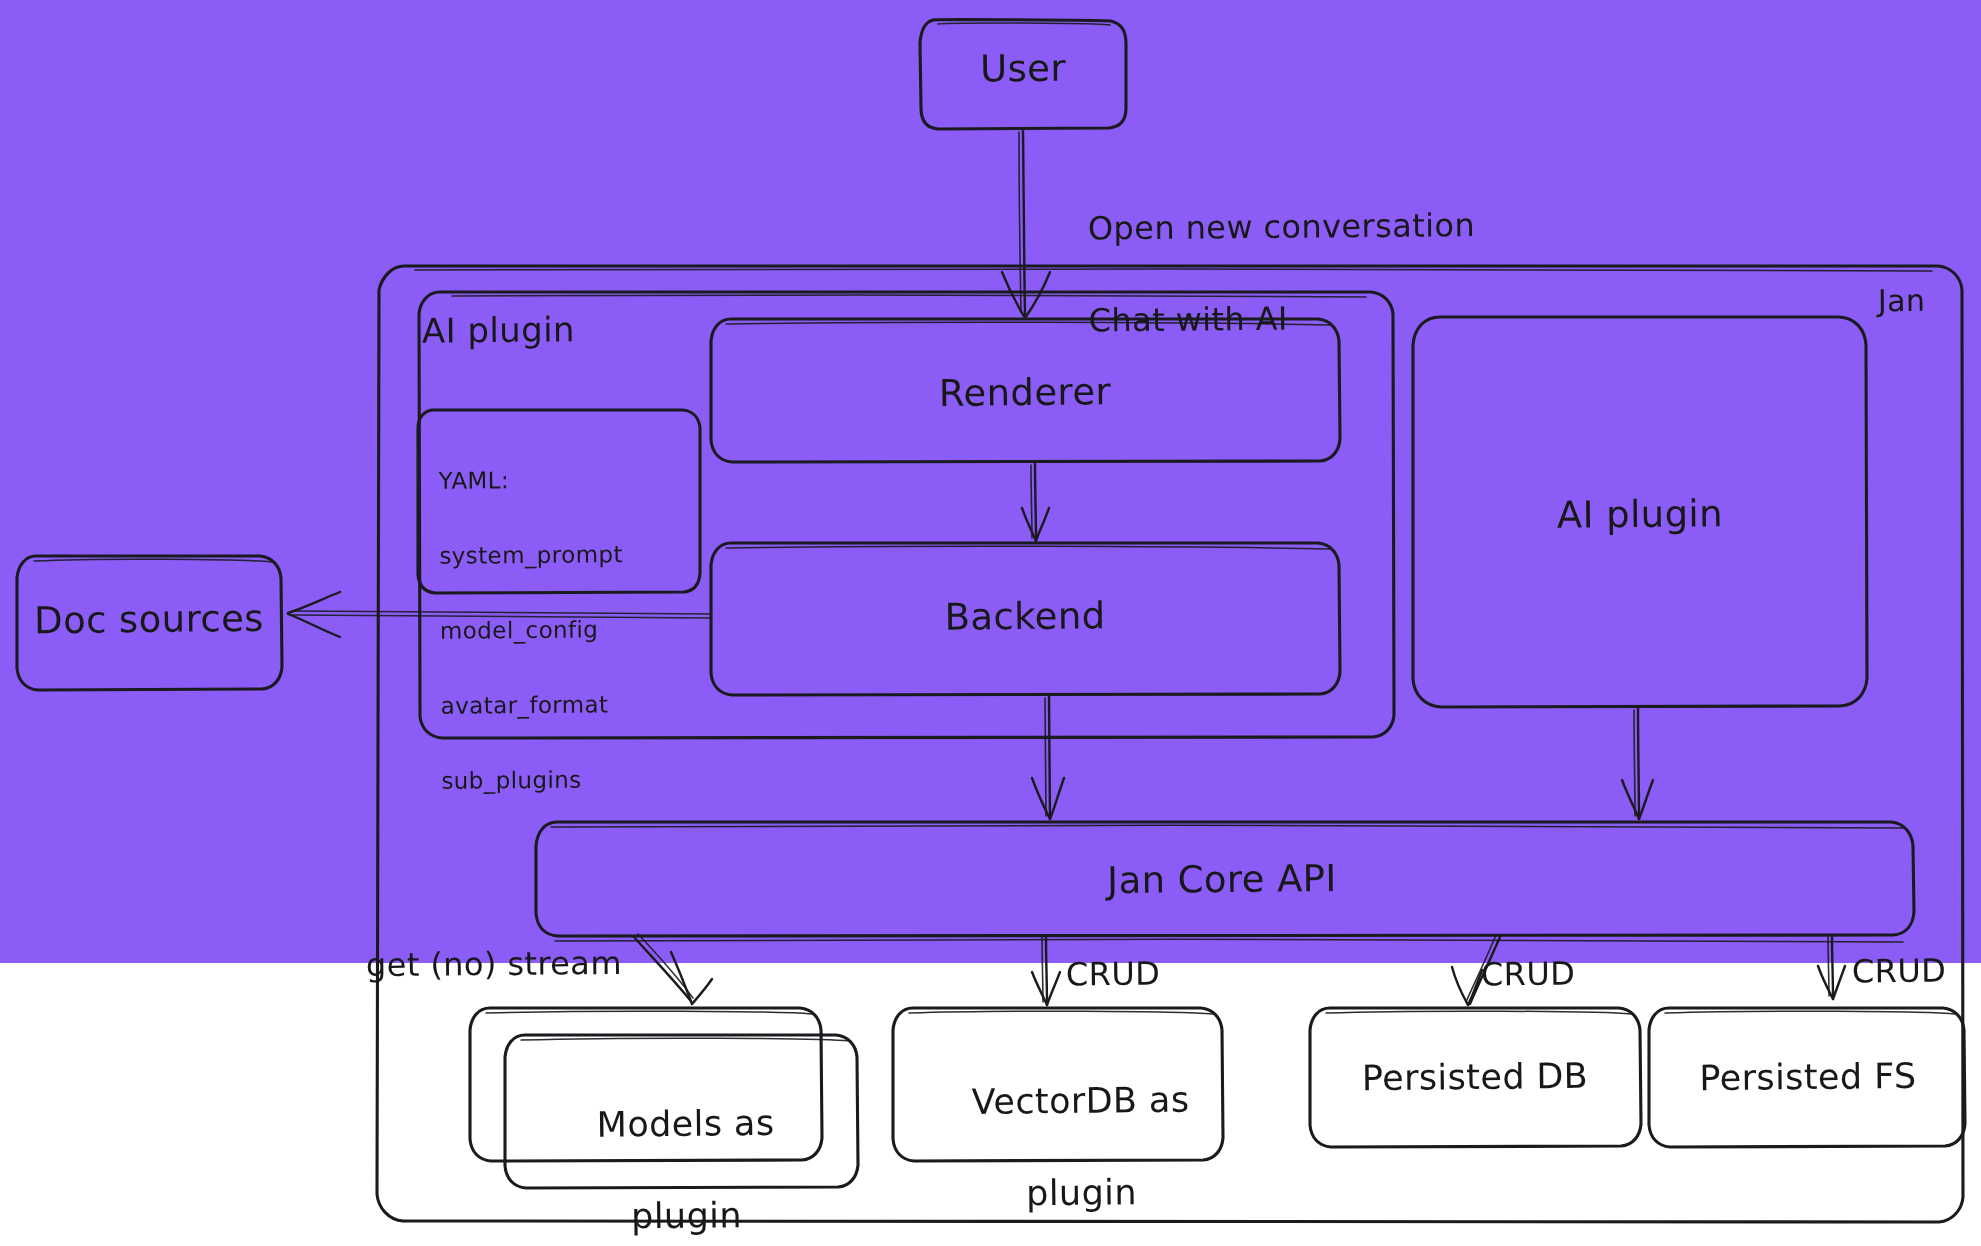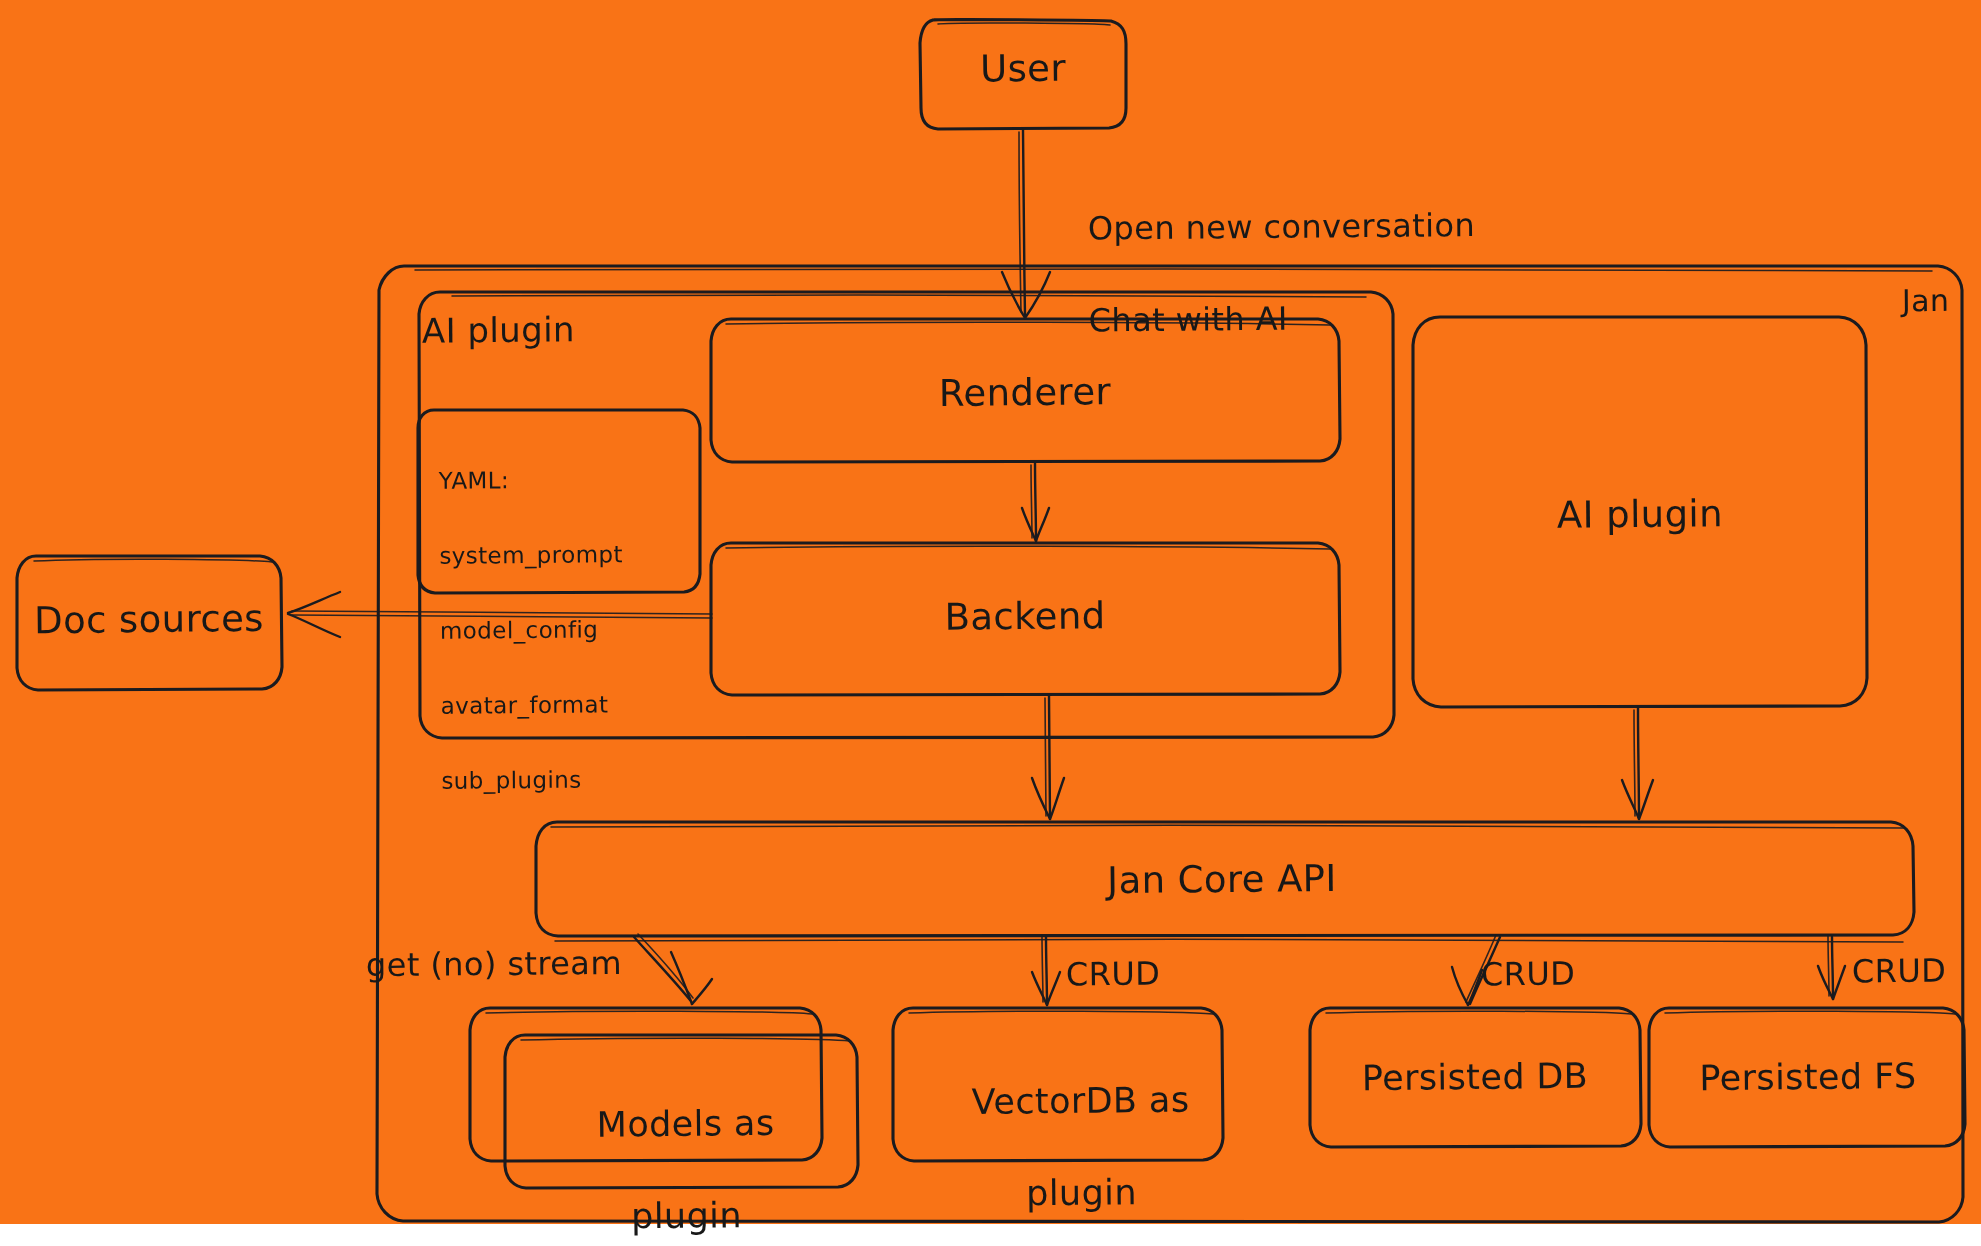--- a/index.html
+++ b/index.html
@@ -9,22 +9,22 @@
   }
   body {
     width: 1981px;
     height: 1246px;
     font-family: "DejaVu Sans", sans-serif;
     overflow: hidden;
   }
   #canvas {
     position: relative;
     width: 1981px;
-    height: 1224px;
-    background: #f97316;
+    height: 963px;
+    background: #8b5cf6;
   }
   svg.diagram {
     position: absolute;
     top: 0;
     left: 0;
     width: 1981px;
     height: 1246px;
   }
   .stroke {
     fill: none;
@@ -191,21 +191,21 @@
       <path class="stroke arrow" d="M1832,937 C1832,957 1833,978 1833,998"></path>
       <path class="stroke arrow-thin" d="M1828,935 C1828,956 1829,978 1829,996"></path>
       <path class="stroke arrow" d="M1818,966 C1823,980 1829,991 1833,999"></path>
       <path class="stroke arrow" d="M1845,966 C1840,980 1836,991 1833,999"></path>
     </g>
 
   </svg>
 
   <div class="lbl lbl-center t-node" style="left:1023px; top:47px;">User</div>
 
-  <div class="lbl t-jan" style="left:1878px; top:283px;margin-left:24px;">Jan</div>
+  <div class="lbl t-jan" style="left:1878px; top:283px;">Jan</div>
 
   <div class="lbl t-group" style="left:422px; top:310px;">AI plugin</div>
 
   <div class="lbl t-yaml" style="left:440px; top:418px;">
     <span class="yk">YAML:</span>
     <span class="yk">system_prompt</span>
     <span class="yk">model_config</span>
     <span class="yk">avatar_format</span>
     <span class="yk">sub_plugins</span>
   </div>

